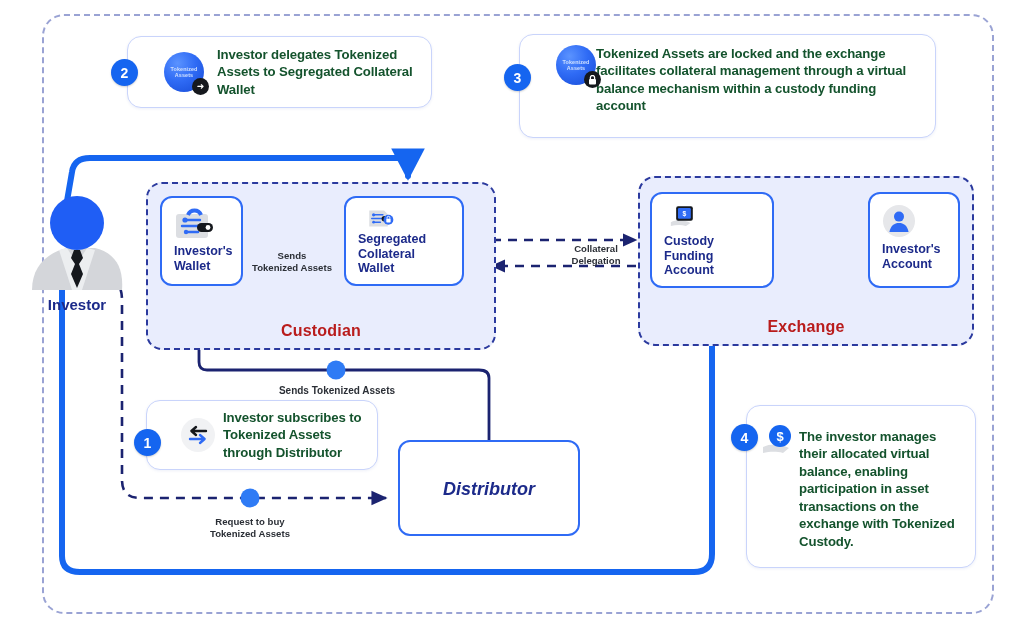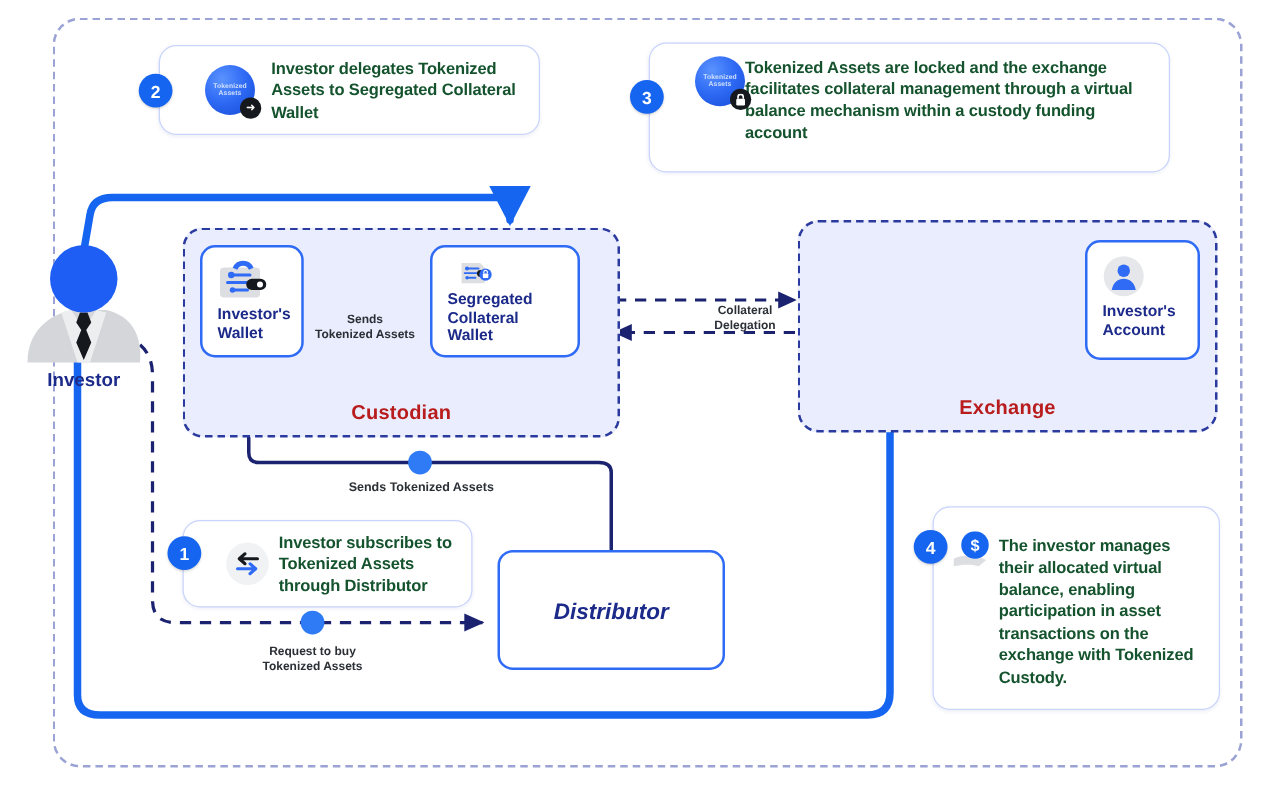--- a/index.html
+++ b/index.html
@@ -128,21 +128,21 @@
 
     <path d="M782,240 L862,240" fill="none" stroke="#1b2370" stroke-width="2.4" stroke-dasharray="9 7" marker-end="url(#ah-navy)"></path>
 
     <path d="M62,262 L62,556 Q62,572 80,572 L694,572 Q712,572 712,554 L712,300" fill="none" stroke="#1565f0" stroke-width="6" stroke-linecap="round" marker-end="url(#ah-blue-big)"></path>
 
     <circle cx="250" cy="498" r="9.5" fill="#2f7bf5"></circle>
 
     <circle cx="336" cy="370" r="9.5" fill="#2f7bf5"></circle>
   </svg>
 
-  <div class="investor" style="left:12px;top:190px;width:110px;height:128px;">
+  <div class="investor" style="left:22px;top:190px;width:110px;height:128px;">
     <svg width="110" height="106" viewBox="0 0 110 106">
       <path d="M10,100 C10,74 28,62 45,58 L73,58 C90,62 102,74 100,100 Z" fill="#d4d6da"></path>
       <path d="M45,58 L55,74 L65,58 L73,60 L60,100 L50,100 L37,60 Z" fill="#eceef0"></path>
       <path d="M52,60 L58,60 L61,68 L57,74 L61,84 L55,98 L49,84 L53,74 L49,68 Z" fill="#15181d"></path>
       <circle cx="55" cy="33" r="27" fill="#1f5ef5"></circle>
     </svg>
     <div class="investor-label">Investor</div>
   </div>
 
   <div class="zone" style="left:146px;top:182px;width:350px;height:168px;">
@@ -177,20 +177,30 @@
       <path d="M32.8,17.4 v-1.6 a2.3,2.3 0 0 1 4.6,0 v1.6" stroke="#ffffff" stroke-width="1.5" fill="none"></path>
     </svg>
     <div class="node-label" style="white-space:pre-line">Segregated
 Collateral Wallet</div>
   </div>
 
   <div class="zone" style="left:638px;top:176px;width:336px;height:170px;border-radius:17px;">
     <div class="zone-label">Exchange</div>
   </div>
 
+  <div class="node" style="left:650px;top:192px;width:124px;height:96px;">
+    <svg width="44" height="34" viewBox="0 0 44 34">
+      <path d="M2,24 C10,20 20,21 28,25 L22,29 C14,27 8,28 2,29 Z" fill="#dcdee2"></path>
+      <rect x="9" y="3" width="22" height="19" rx="2.5" fill="#15181d"></rect>
+      <rect x="11.4" y="5.4" width="17" height="14" rx="1.6" fill="#2f6bf5"></rect>
+      <text x="19.9" y="15.2" font-size="9" font-weight="bold" fill="#ffffff" text-anchor="middle" font-family="Liberation Sans, sans-serif">$</text>
+    </svg>
+    <div class="node-label" style="white-space:pre-line">Custody
+Funding Account</div>
+  </div>
 
   <div class="node" style="left:868px;top:192px;width:92px;height:96px;">
     <svg width="34" height="34" viewBox="0 0 34 34">
       <circle cx="17" cy="17" r="16" fill="#e6e7ea"></circle>
       <circle cx="17" cy="12.6" r="5" fill="#2f6bf5"></circle>
       <path d="M7.4,28 C8.6,21.6 12.4,19 17,19 C21.6,19 25.4,21.6 26.6,28 Z" fill="#2f6bf5"></path>
     </svg>
     <div class="node-label" style="white-space:pre-line">Investor's
 Account</div>
   </div>
@@ -203,21 +213,21 @@
 Tokenized Assets</div>
 
   <div class="edge-label" style="left:540px;top:243px;width:112px;">Collateral
 Delegation</div>
 
   <div class="edge-label" style="left:262px;top:385px;width:150px;font-size:10px;">Sends Tokenized Assets</div>
 
   <div class="edge-label" style="left:190px;top:516px;width:120px;">Request to buy
 Tokenized Assets</div>
 
-  <div class="note" style="left:146px;top:416px;width:232px;height:70px;padding:9px 10px 9px 34px;gap:8px;align-items:center;">
+  <div class="note" style="left:146px;top:400px;width:232px;height:70px;padding:9px 10px 9px 34px;gap:8px;align-items:center;">
     <div class="circ-icon">
       <svg width="22" height="20" viewBox="0 0 22 20">
         <path d="M19,6 H5 M9,2 L4.4,6 L9,10" stroke="#15181d" stroke-width="2.4" fill="none" stroke-linecap="round" stroke-linejoin="round"></path>
         <path d="M3,14 H17 M13,10 L17.6,14 L13,18" stroke="#2f6bf5" stroke-width="2.4" fill="none" stroke-linecap="round" stroke-linejoin="round"></path>
       </svg>
     </div>
     <div class="note-text">Investor subscribes to Tokenized Assets through Distributor</div>
   </div>
   <div class="badge" style="left:134px;top:429px;">1</div>
 

